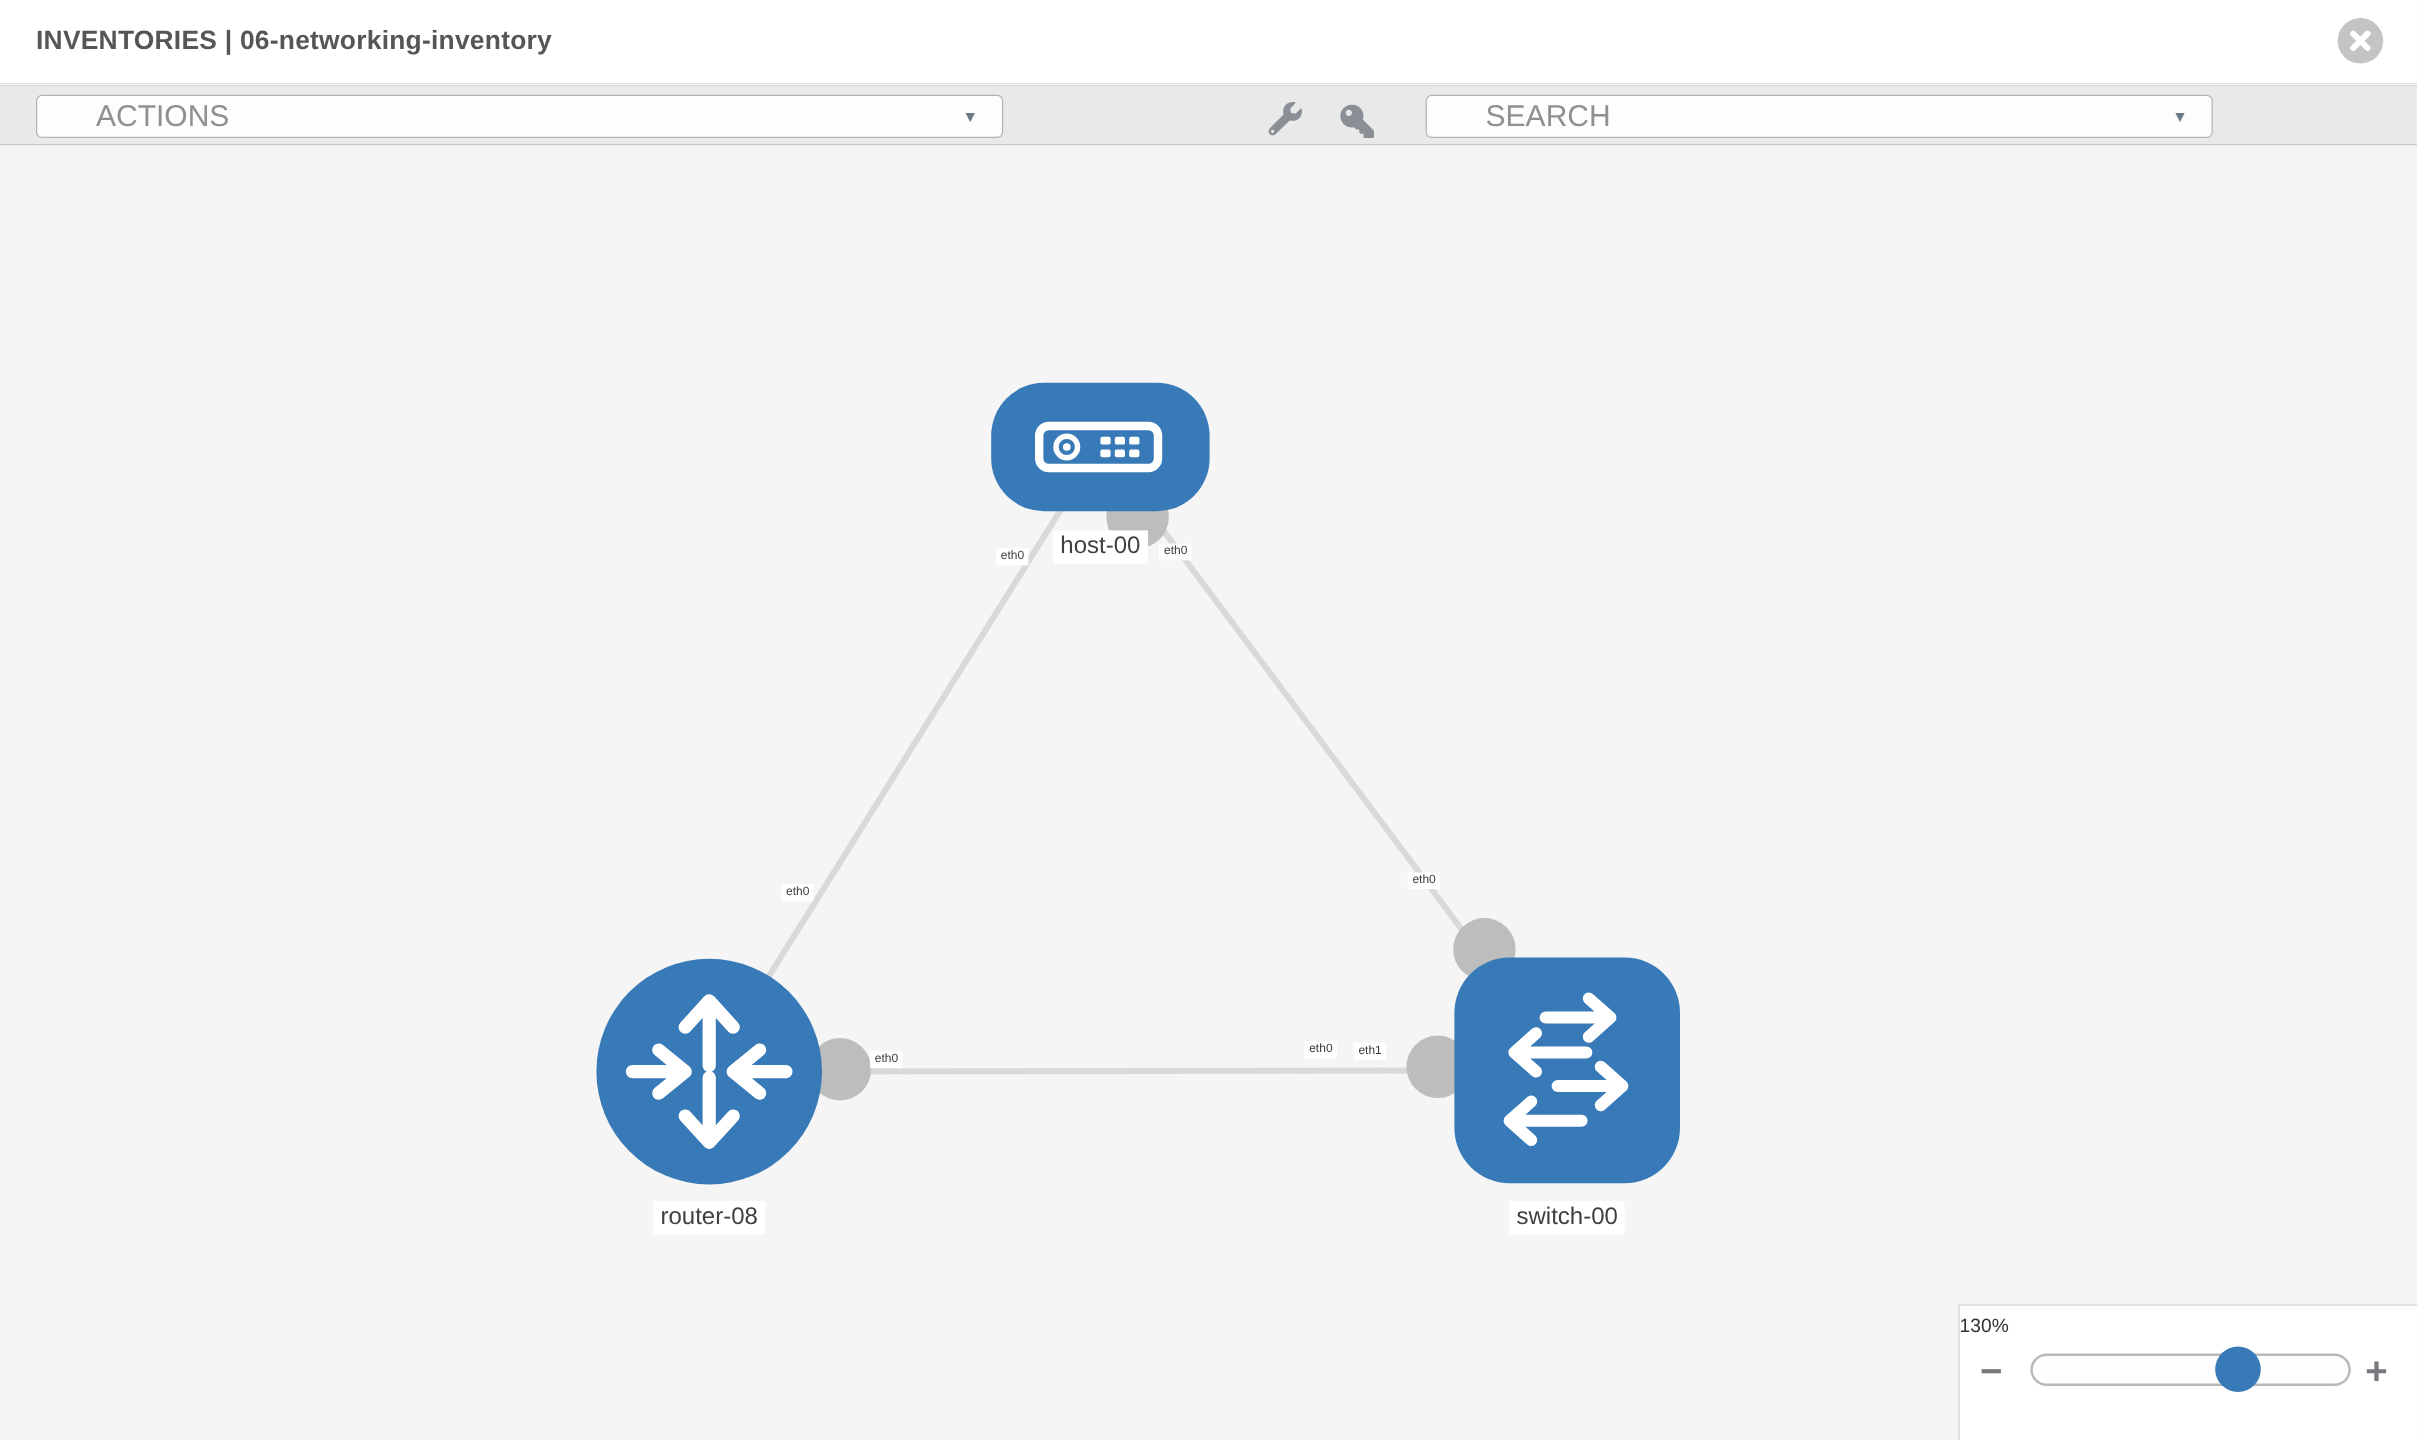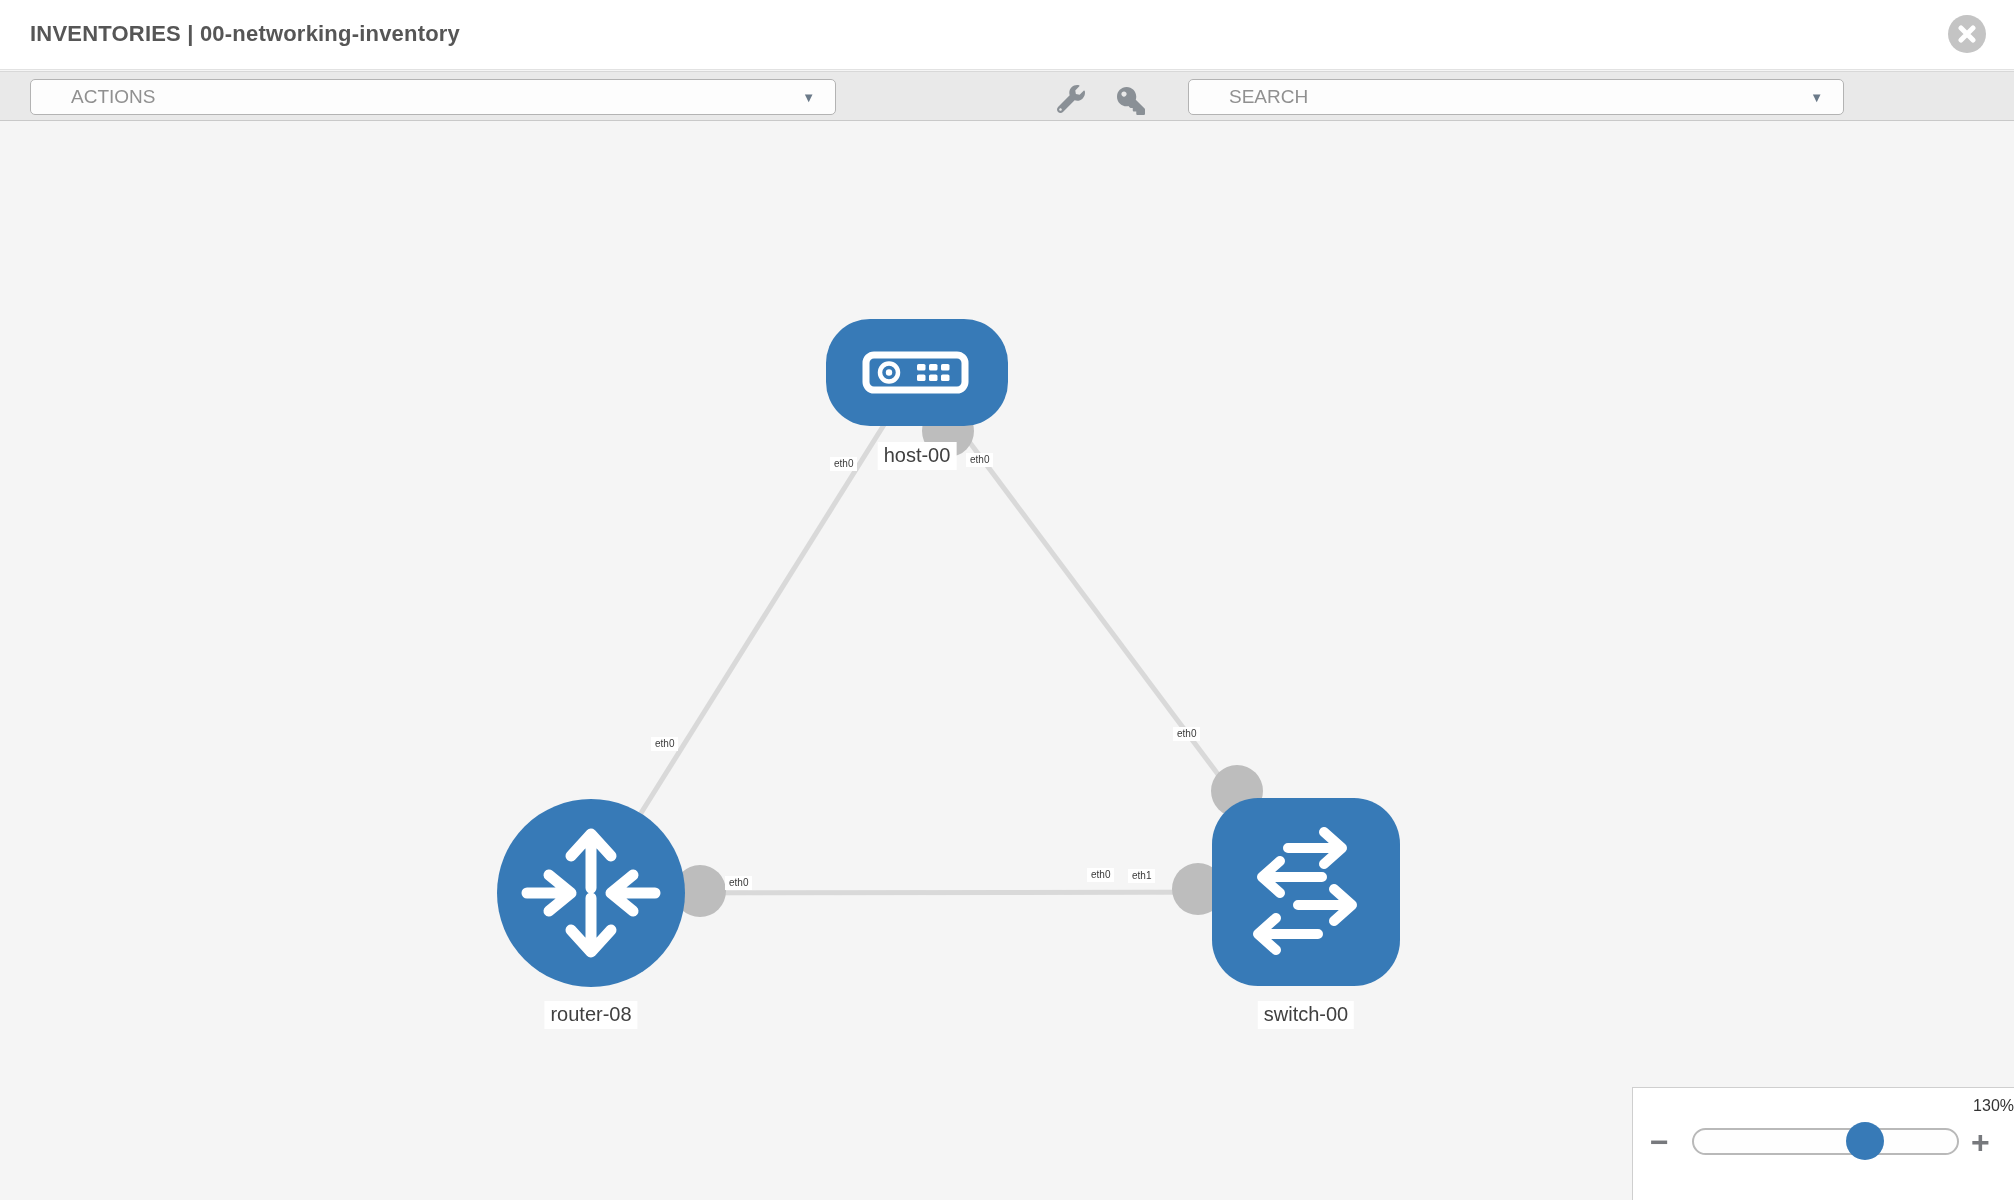--- a/index.html
+++ b/index.html
@@ -14,56 +14,56 @@
   .close-btn { position:absolute; right:28px; top:15px; width:38px; height:38px;
     border-radius:50%; background:#c4c4c4; cursor:pointer;
     display:flex; align-items:center; justify-content:center; }
 
   
   .toolbar { position:absolute; left:0; top:71px; width:2014px; height:50px;
     background:#e9e9e9; border-top:1px solid #d8d8d8; border-bottom:1px solid #c9c9c9; }
   .select-box { position:absolute; top:7px; height:36px; background:#fdfdfd;
     border:1px solid #b3b3b3; border-radius:5px; display:flex; align-items:center;
     cursor:pointer; }
-  .select-box .sel-text { padding-left:40px; font-size:19px; color:#909090; }
+  .select-box .sel-text { padding-left:24px; font-size:25px; color:#909090;margin-left:25px; }
   .select-box .caret { position:absolute; right:20px; top:10px; font-size:13px;
     color:#6b7a89; }
   .actions-box { left:30px; width:806px; }
   .search-box  { left:1188px; width:656px; }
   .tool-icon { position:absolute; cursor:pointer; }
 
   
   .canvas { position:absolute; left:0; top:122px; width:2014px; height:1078px;
     background:#f5f5f5; }
   .canvas svg.topo { position:absolute; left:0; top:0; }
 
   .node-label { position:absolute; transform:translateX(-50%);
     background:#ffffff; color:#404040; font-size:20px; padding:2px 6px 3px;
     white-space:nowrap; }
   .if-label { position:absolute; background:#ffffff; color:#3a3a3a;
     font-size:10px; padding:1px 4px 2px; white-space:nowrap; }
 
   
   .zoom-panel { position:absolute; left:1632px; top:1087px; width:382px; height:113px;
     background:#ffffff; border-left:1px solid #cfcfcf; border-top:1px solid #cfcfcf; }
-  .zoom-level { position:absolute; left:0; top:9px; width:100%; text-align:right;
+  .zoom-level { position:absolute; left:0; top:9px; width:100%; text-align:left;
     font-size:16px; color:#333333; }
   .zoom-minus,.zoom-plus { position:absolute; top:24px; font-size:32px; font-weight:900;
     color:#77797d; cursor:pointer; line-height:60px; }
   .zoom-minus { left:17px; } .zoom-plus { left:338px; }
   .zoom-track { position:absolute; left:59px; top:40px; width:267px; height:27px;
     background:#fefefe; border:2px solid #b9b9b9; border-radius:14px; cursor:pointer; }
   .zoom-thumb { position:absolute; left:152px; top:-8px; width:38px; height:38px;
     border-radius:50%; background:#377ab7; cursor:grab; }
 </style>
 </head>
 <body>
 
 <div class="header">
-  <div class="page-title">INVENTORIES | 00-networking-inventory</div>
+  <div class="page-title">INVENTORIES | 06-networking-inventory</div>
   <div class="close-btn">
     <svg width="18" height="18" viewBox="0 0 18 18">
       <path d="M3 3 L15 15 M15 3 L3 15" stroke="#ffffff" stroke-width="5" stroke-linecap="round"></path>
     </svg>
   </div>
 </div>
 
 <div class="toolbar">
   <div class="select-box actions-box">
     <span class="sel-text">ACTIONS</span>

